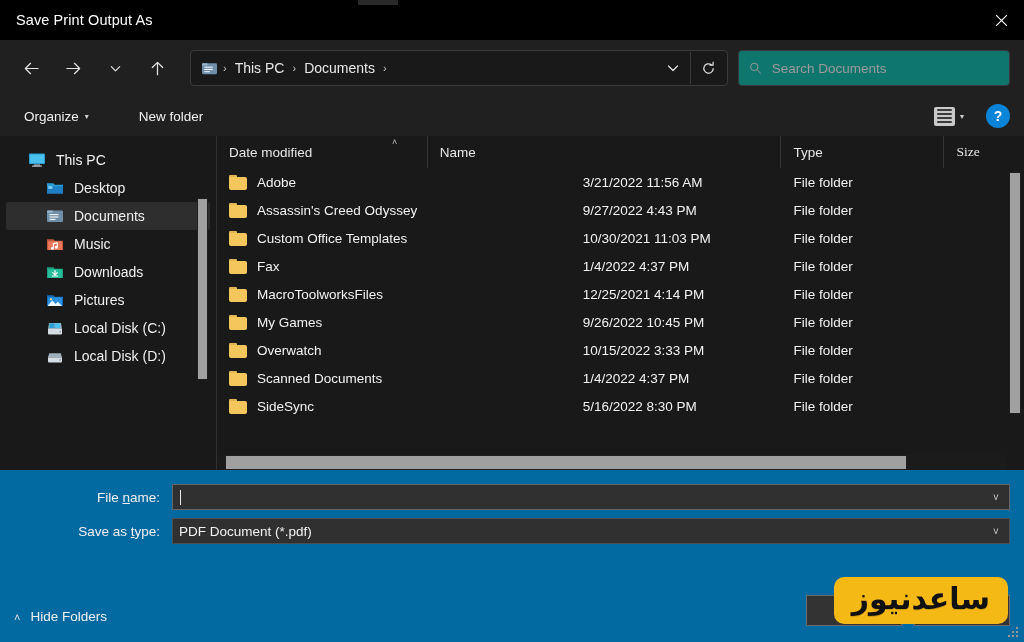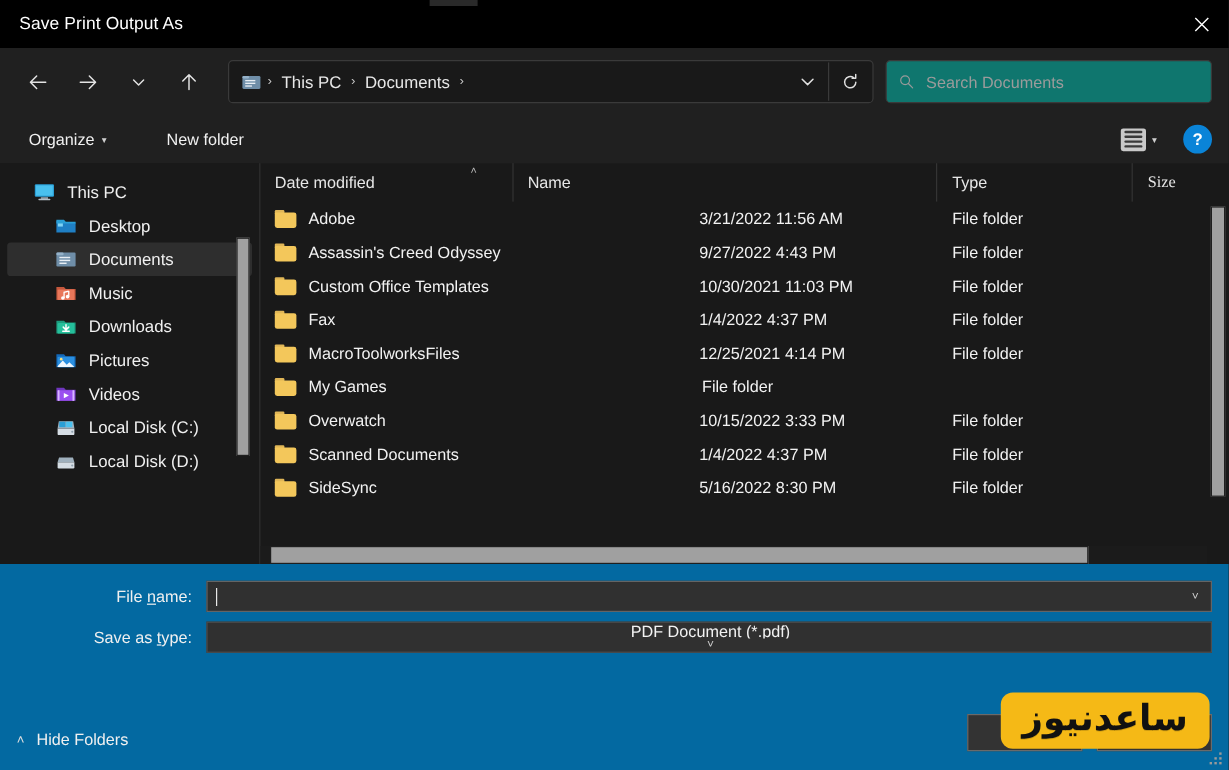--- a/index.html
+++ b/index.html
@@ -267,21 +267,21 @@
   }
   .formlabel u { text-decoration: underline; }
   .field {
     flex: 1 1 auto; height: 26px;
     background: #303030;
     border: 1px solid #646464;
     display: flex; align-items: center;
     padding: 0 4px 0 6px;
     position: relative;
   }
-  .field.typefield { border-color: #4e4e4e; flex-direction: column; }
+  .field.typefield { border-color: #4e4e4e; }
   .field-text {
     color: #f2f2f2; font-size: 13.5px;
     flex: 1 1 auto; overflow: hidden; white-space: nowrap;
   }
   .caret-bar {
     width: 1px; height: 15px; background: #e8e8e8;
     margin-left: 1px;
   }
   .field-caret {
     width: 18px; color: #cfcfcf; font-size: 10px;
@@ -507,32 +507,20 @@
           <svg viewBox="0 0 18 16" width="18" height="16">
             <path d="M1 3.2 h6.3 l1.5 1.6 H17 v9.2 H1z" fill="#1368b8"></path>
             <rect x="2" y="5.2" width="14" height="8.8" rx="1" fill="#2a8fe0"></rect>
             <path d="M2 13.2 L6.3 8.4 L9.6 12 L11.8 9.8 L16 13.9 H2z" fill="#ffffff" opacity=".92"></path>
             <circle cx="5" cy="7.3" r="1.1" fill="#ffe27a"></circle>
           </svg>
         </span>
         <span>Pictures</span>
       </div>
 
-      <div class="tree-item indent">
-        <span class="tree-ico">
-          <svg viewBox="0 0 18 16" width="18" height="16">
-            <path d="M1 3.2 h6.3 l1.5 1.6 H17 v9.2 H1z" fill="#6f36bd"></path>
-            <rect x="2" y="5.2" width="14" height="8.8" rx="1" fill="#9a4ff0"></rect>
-            <rect x="2" y="5.2" width="1.6" height="8.8" fill="#d8b6ff"></rect>
-            <rect x="14.4" y="5.2" width="1.6" height="8.8" fill="#d8b6ff"></rect>
-            <path d="M7.2 7.4 L11.4 9.6 L7.2 11.8z" fill="#ffffff"></path>
-          </svg>
-        </span>
-        <span>Videos</span>
-      </div>
 
       <div class="tree-item indent">
         <span class="tree-ico">
           <svg viewBox="0 0 18 16" width="18" height="16">
             <path d="M2 9 h14 v4.6 a1 1 0 0 1 -1 1 H3 a1 1 0 0 1 -1 -1z" fill="#d5dde4"></path>
             <path d="M3 3 h12 l1 6 H2z" fill="#9fb0bd"></path>
             <rect x="3.4" y="3.4" width="5.2" height="4.6" fill="#2a9fd6"></rect>
             <rect x="9.1" y="3.4" width="5.2" height="4.6" fill="#49c0ee"></rect>
             <circle cx="14.2" cy="11.8" r=".9" fill="#8fa0ad"></circle>
           </svg>
@@ -625,20 +613,21 @@
           <div class="c-size"></div>
         </div>
         <div class="row">
           <div class="c-name">
             <span class="folder-ico">
                 <span class="tab"></span>
                 <span class="bod"></span>
               </span>
             <span>My Games</span>
           </div>
+          <div class="c-date">9/26/2022 10:45 PM</div>
           <div class="c-type">File folder</div>
           <div class="c-size"></div>
         </div>
         <div class="row">
           <div class="c-name">
             <span class="folder-ico">
                 <span class="tab"></span>
                 <span class="bod"></span>
               </span>
             <span>Overwatch</span>

